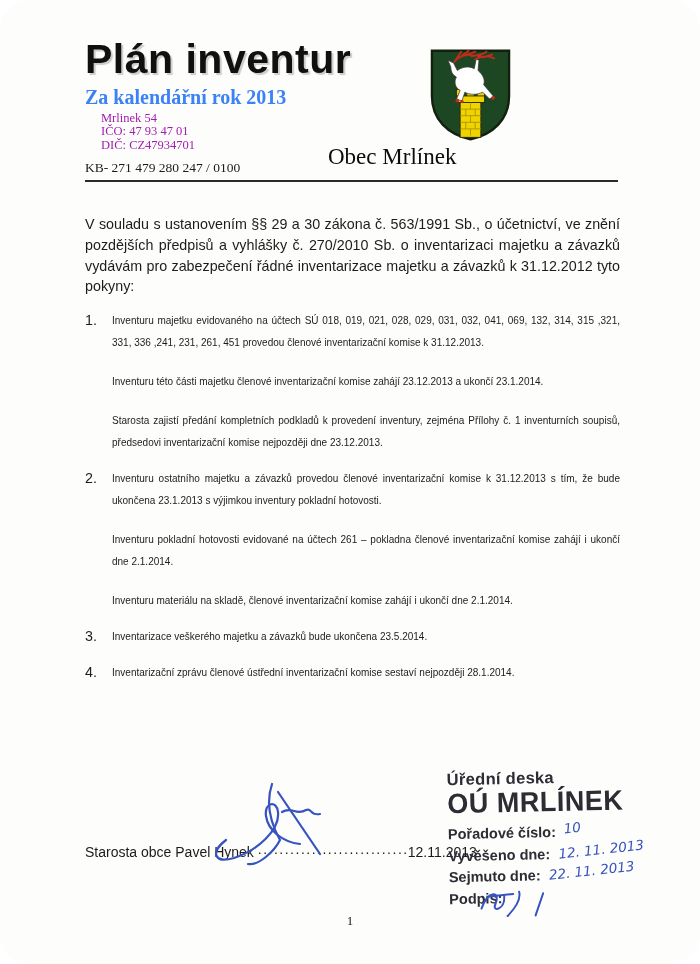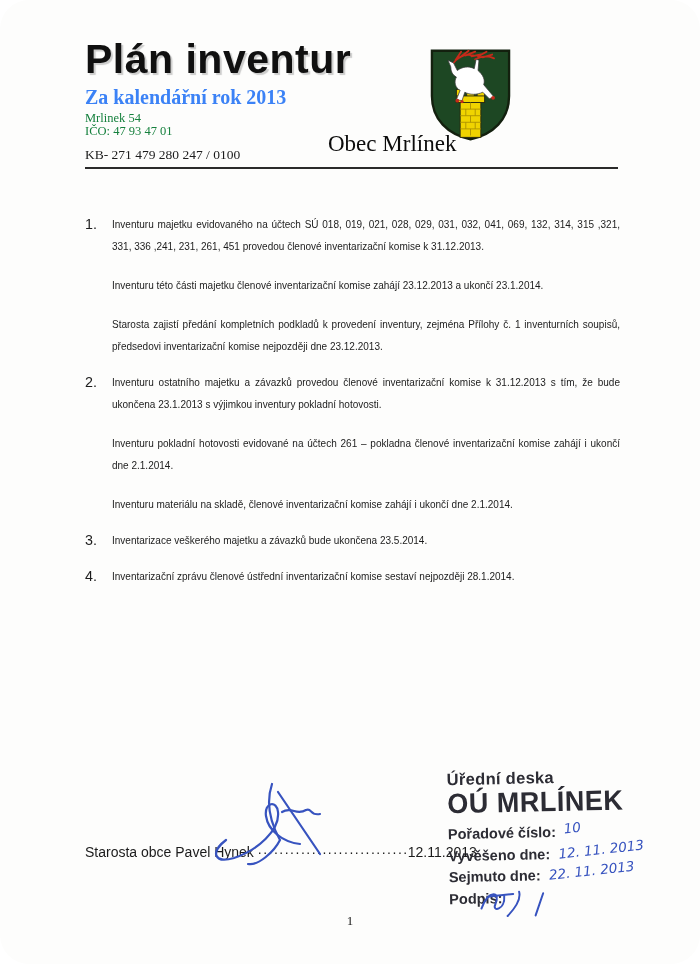--- a/index.html
+++ b/index.html
@@ -14,21 +14,21 @@
   .doc-title {
     margin:0; font-size:41px; line-height:47px; font-weight:bold;
     letter-spacing:0.5px; color:#101010;
     text-shadow:2px 2px 1px rgba(130,130,130,0.40);
   }
   .doc-subtitle {
     margin-top:3px; font-family:"Liberation Serif", serif;
     font-weight:bold; font-size:20px; line-height:22px; color:#3b82f6;
   }
   .address { margin-top:4px; font-family:"Liberation Serif", serif;
-    font-size:12.5px; line-height:13.4px; color:#15803d; }
+    font-size:12.5px; line-height:13.4px; color:#a21caf;margin-left:16px; }
   .kb-row { position:relative; margin-top:8px;
     font-family:"Liberation Serif", serif; font-size:13.5px; line-height:16px; }
   .org-name {
     position:absolute; left:243px; top:-11px;
     font-family:"Liberation Serif", serif; font-weight:normal; font-size:23px;
     color:#0c0c0c; white-space:nowrap;
   }
   .rule { margin-top:4px; height:2px; background:#2a2a2a; width:533px; }
 
   .coat { position:absolute; left:428px; top:47px; width:85px; height:96px; }
@@ -69,20 +69,21 @@
 <body>
 
 <div class="page">
 
   <div class="header">
     <h1 class="doc-title">Plán inventur</h1>
     <div class="doc-subtitle">Za kalendářní rok 2013</div>
     <div class="address">
       <div>Mrlinek 54</div>
       <div>IČO: 47 93 47  01</div>
+      <div>DIČ: CZ47934701</div>
     </div>
     <div class="kb-row">
       <span>KB- 271 479 280 247 / 0100</span>
       <span class="org-name">Obec Mrlínek</span>
     </div>
     <div class="rule"></div>
   </div>
 
   <svg class="coat" viewBox="0 0 90 102">
     <path d="M4,4 L86,4 L86,52 C86,77 69,93 45,98 C21,93 4,77 4,52 Z" fill="#1d4723" stroke="#13200e" stroke-width="2.5"></path>
@@ -99,20 +100,21 @@
     <g>
       <path d="M26,18 C32,10 40,7 48,9 M29,14 L35,5 M34,11 L43,4 M40,9 L50,5 M46,10 L56,8 M50,13 C58,9 64,9 70,12 M53,10 L62,5 M58,11 L68,8" stroke="#c62a1a" stroke-width="2" fill="none" stroke-linecap="round"></path>
       <path d="M30,56 L34,46 C29,44 27,37 30,32 C26,30 24,26 24,21 L21,14 L27,17 L31,25 C36,21 43,20 49,23 L51,13 L54,14 L53,25 C58,29 61,35 59,40 L64,46 L70,53 L65,55 L58,48 C52,51 44,51 39,48 L36,57 Z" fill="#ffffff" stroke="#3a3a3a" stroke-width="0.8" stroke-linejoin="round"></path>
       <circle cx="31" cy="57" r="2" fill="#c62a1a"></circle>
       <circle cx="36" cy="58" r="1.7" fill="#c62a1a"></circle>
       <circle cx="69" cy="54" r="2" fill="#c62a1a"></circle>
     </g>
   </svg>
 
   <div class="main">
+    <p class="intro">V souladu s ustanovením §§ 29 a 30 zákona č. 563/1991 Sb., o účetnictví, ve znění pozdějších předpisů a vyhlášky č. 270/2010 Sb. o inventarizaci majetku a závazků vydávám pro zabezpečení řádné inventarizace majetku a závazků k 31.12.2012  tyto pokyny:</p>
 
     <div class="item">
       <div class="num">1.</div>
       <div class="paras">
         <p>Inventuru majetku evidovaného na účtech SÚ 018, 019, 021, 028, 029, 031, 032, 041, 069, 132, 314, 315 ,321, 331, 336 ,241, 231, 261, 451 provedou členové inventarizační  komise  k 31.12.2013.</p>
         <p>Inventuru této části majetku členové inventarizační  komise zahájí 23.12.2013 a ukončí 23.1.2014.</p>
         <p>Starosta zajistí předání kompletních podkladů k provedení inventury, zejména Přílohy č. 1 inventurních soupisů, předsedovi inventarizační komise nejpozději dne 23.12.2013.</p>
       </div>
     </div>
 

